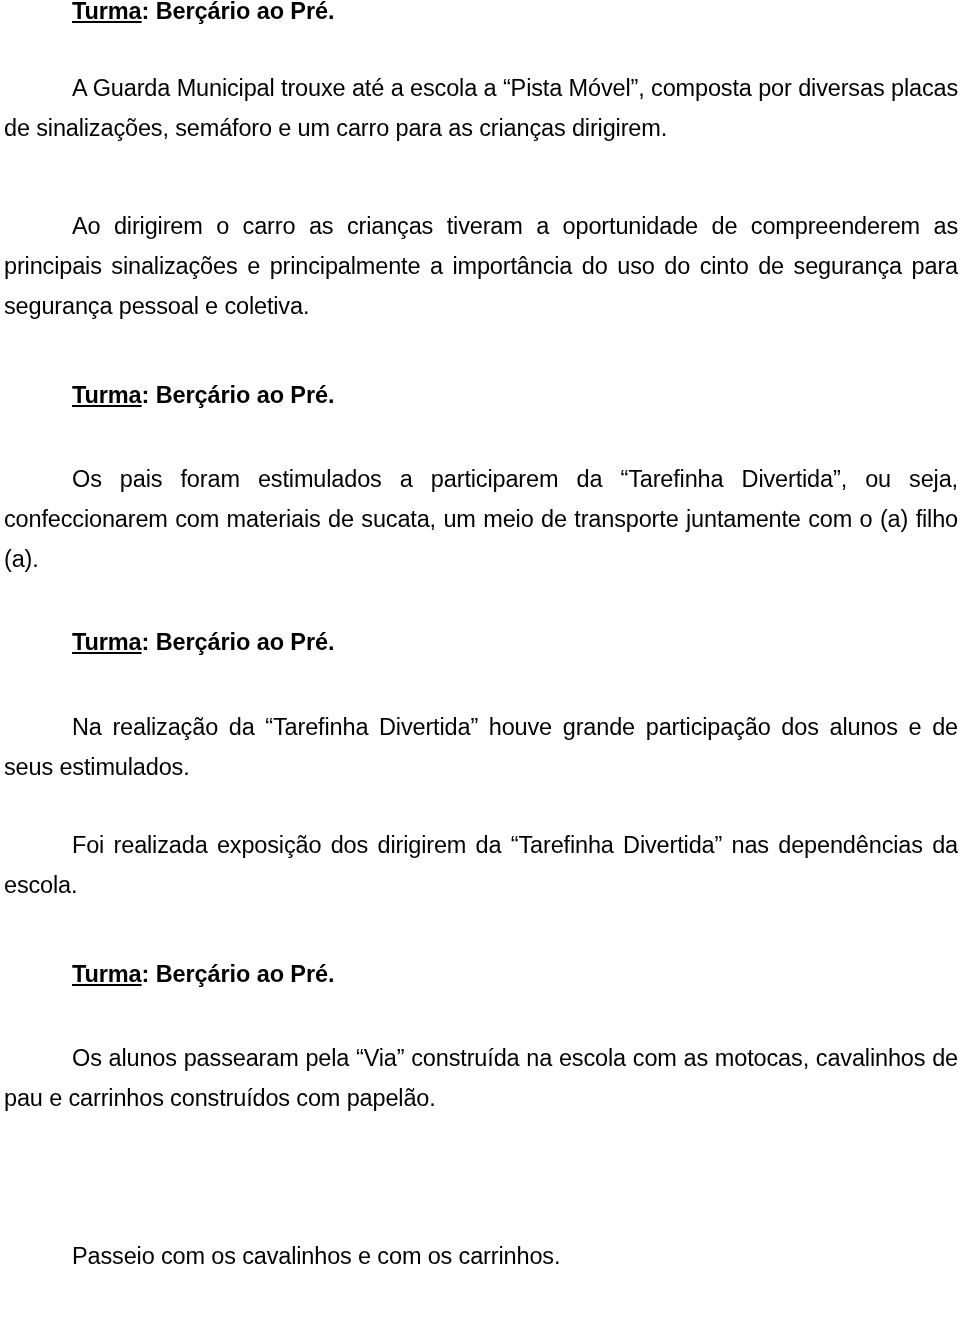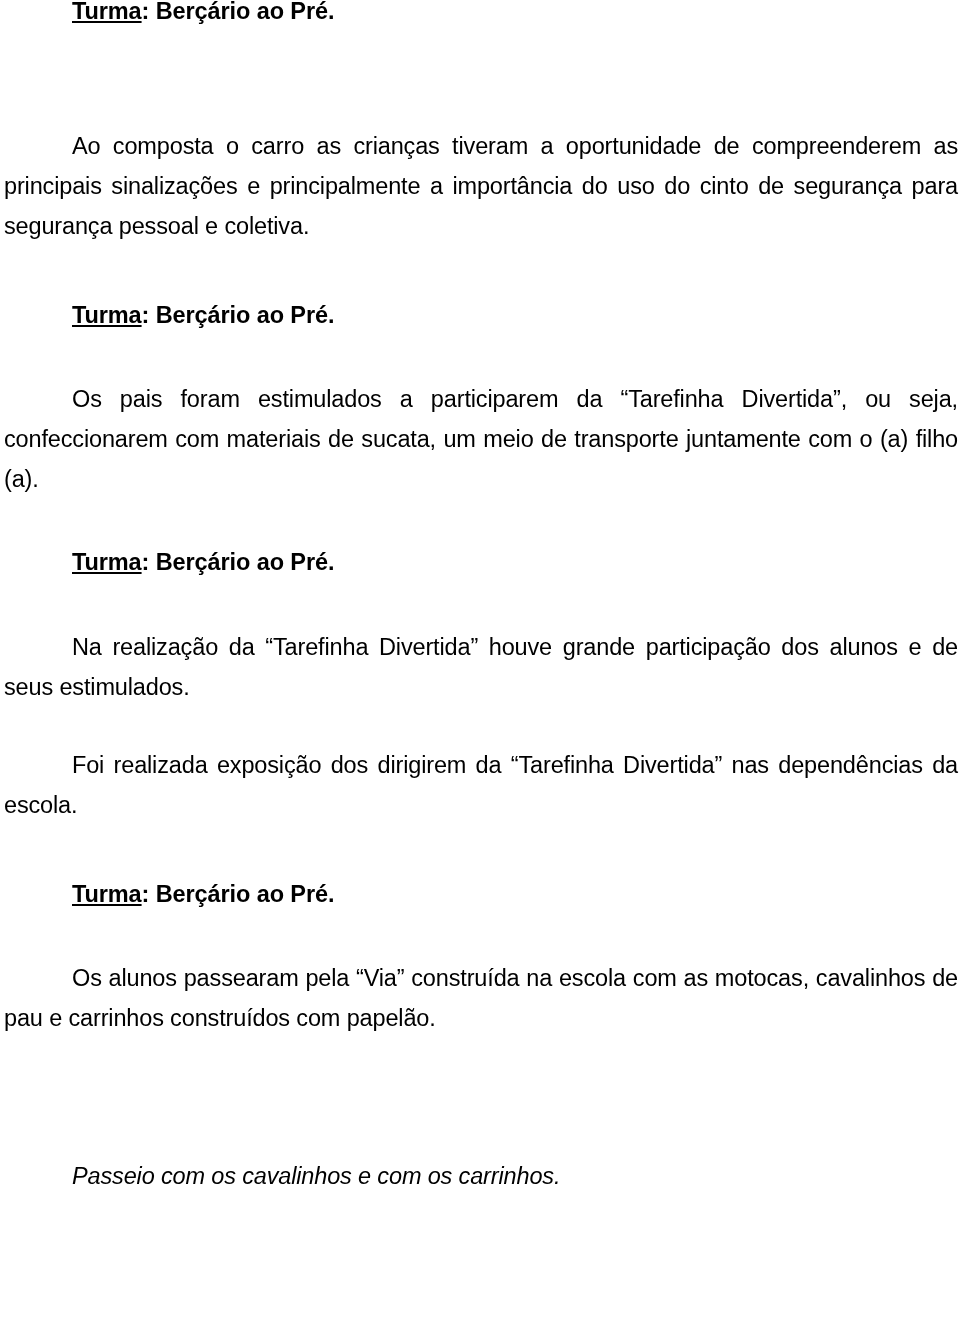--- a/index.html
+++ b/index.html
@@ -54,42 +54,42 @@
     margin: 0;
     padding: 0;
     text-align: justify;
     text-justify: inter-word;
     text-indent: 68px;
     letter-spacing: -0.15px;
     word-spacing: 0px;
   }
   .body-par.no-justify {
     text-align: left;
-    font-style: italic;
   }
   .sp-38  { height: 38px; }
   .sp-44  { height: 44px; }
   .sp-52  { height: 52px; }
   .sp-58  { height: 58px; }
   .sp-66  { height: 66px; }
 </style>
 </head>
 <body>
 
 <div class="page">
   <div class="doc-body">
 
     <p class="turma-heading"><span class="turma-label">Turma</span><span>: </span><span>Berçário ao Pré.</span></p>
 
     <div class="sp-44"></div>
 
+    <p class="body-par">A Guarda Municipal trouxe até a escola a “Pista Móvel”, composta por diversas placas de sinalizações, semáforo e um carro para as crianças dirigirem.</p>
 
     <div class="sp-58"></div>
 
-    <p class="body-par">Ao composta o carro as crianças tiveram a oportunidade de compreenderem as principais sinalizações e principalmente a importância do uso do cinto de segurança para segurança pessoal e coletiva.</p>
+    <p class="body-par">Ao dirigirem o carro as crianças tiveram a oportunidade de compreenderem as principais sinalizações e principalmente a importância do uso do cinto de segurança para segurança pessoal e coletiva.</p>
 
     <div class="sp-58"></div>
 
     <p class="turma-heading"><span class="turma-label">Turma</span><span>: </span><span>Berçário ao Pré.</span></p>
 
     <div class="sp-52"></div>
 
     <p class="body-par">Os pais foram estimulados a participarem da “Tarefinha Divertida”, ou seja, confeccionarem com materiais de sucata, um meio de transporte juntamente com o (a) filho (a).</p>
 
     <div class="sp-52"></div>

